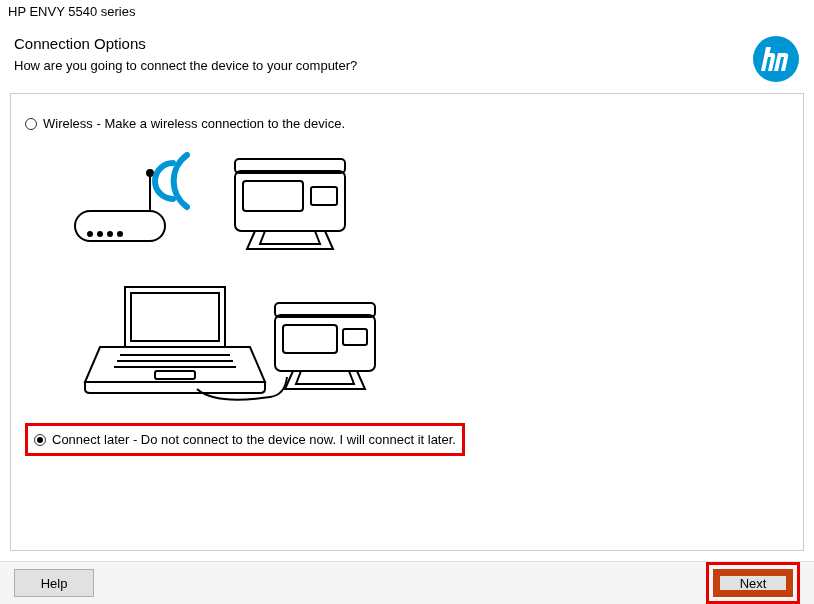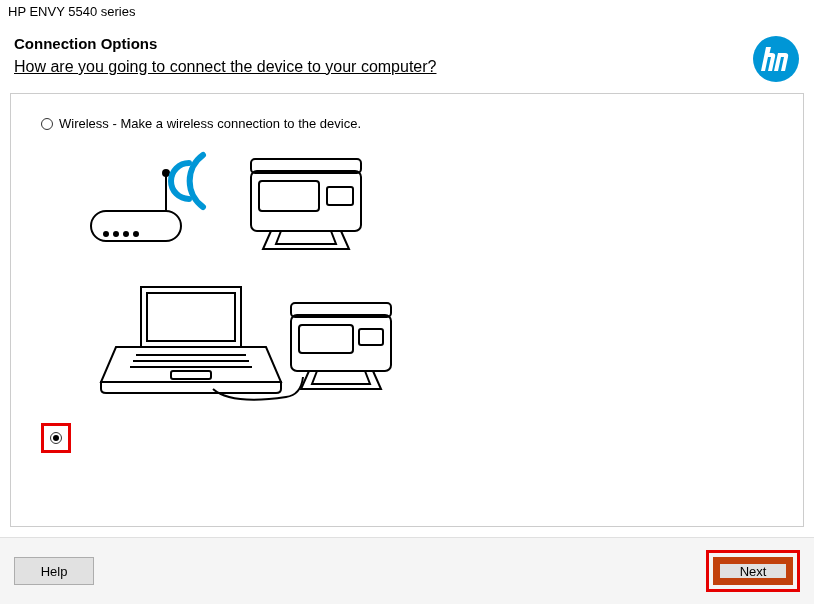--- a/index.html
+++ b/index.html
@@ -23,38 +23,37 @@
       font-size: 13px;
     }
     .header {
       padding: 12px 14px 10px;
       display: flex;
       justify-content: space-between;
       align-items: flex-start;
     }
     .header-text h1 {
       font-size: 15px;
-      font-weight: bold;
+      font-weight: normal;
       margin-bottom: 6px;
     }
     .header-text p {
-      font-size: 16px;
-      text-decoration: underline;
+      font-size: 13px;
     }
     .logo {
       width: 48px;
       height: 48px;
       flex-shrink: 0;
     }
     .content-panel {
       flex: 1;
       margin: 0 10px 10px;
       border: 1px solid #ccc;
       background: #fff;
-      padding: 20px 30px;
+      padding: 20px 14px;
       overflow: hidden;
     }
     .option {
       margin-bottom: 6px;
     }
     .option-row {
       display: flex;
       align-items: center;
       gap: 6px;
       cursor: pointer;
@@ -88,21 +87,21 @@
     }
     .highlight-box {
       border: 3px solid #e60000;
       padding: 4px 6px;
       display: inline-block;
     }
     .footer {
       display: flex;
       justify-content: space-between;
       align-items: center;
-      padding: 12px 14px;
+      padding: 0 14px;
       background: #f5f5f5;
       border-top: 1px solid #e0e0e0;
     }
     .btn {
       min-width: 80px;
       height: 28px;
       border: 1px solid #adadad;
       background: #e1e1e1;
       font-size: 13px;
       cursor: pointer;
@@ -207,20 +206,21 @@
             <path d="M 236 94 L 231 107 L 289 107 L 284 94"></path>
           </g>
         </svg>
       </div>
     </div>
 
     <div class="option">
       <div class="highlight-box">
         <div class="option-row">
           <span class="radio selected"></span>
+          <span class="option-label">Connect later - Do not connect to the device now. I will connect it later.</span>
         </div>
       </div>
     </div>
 
   </div>
 
   <div class="footer">
     <button class="btn">Help</button>
     <div class="next-wrap">
       <button class="btn btn-next">Next</button>

